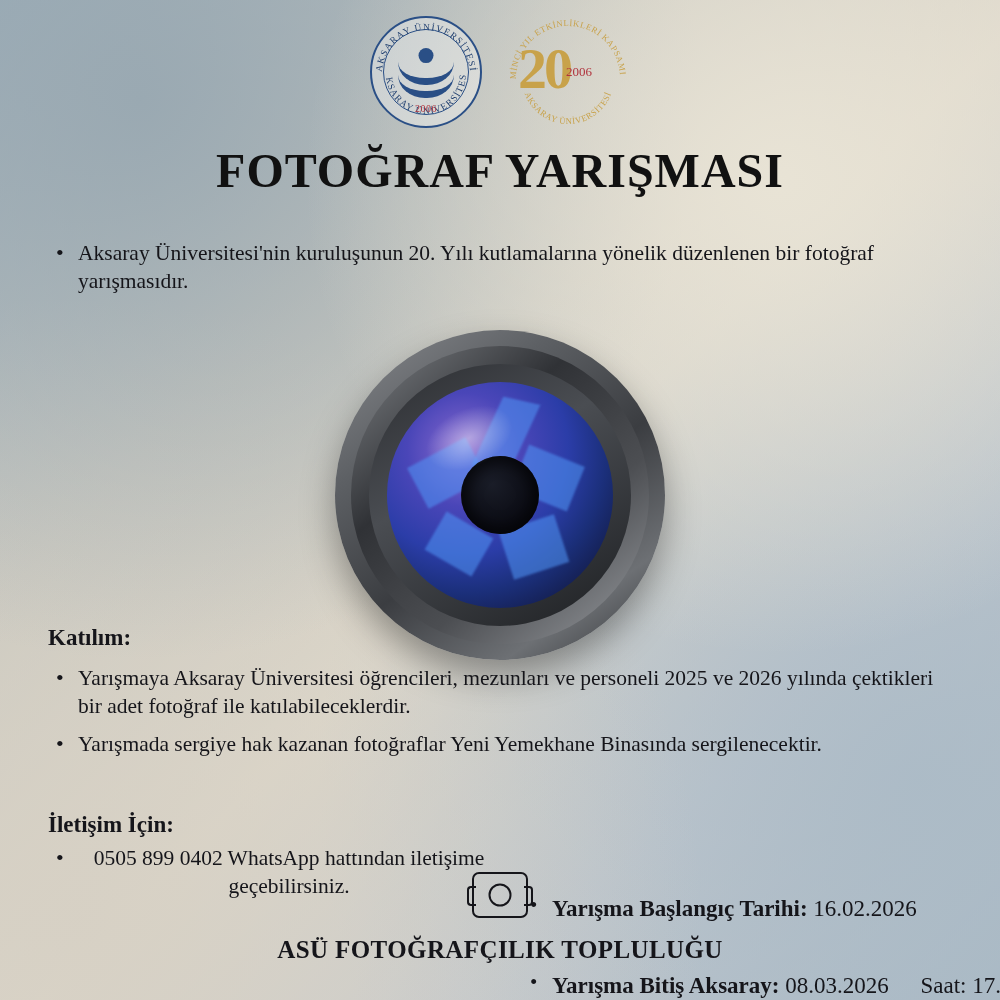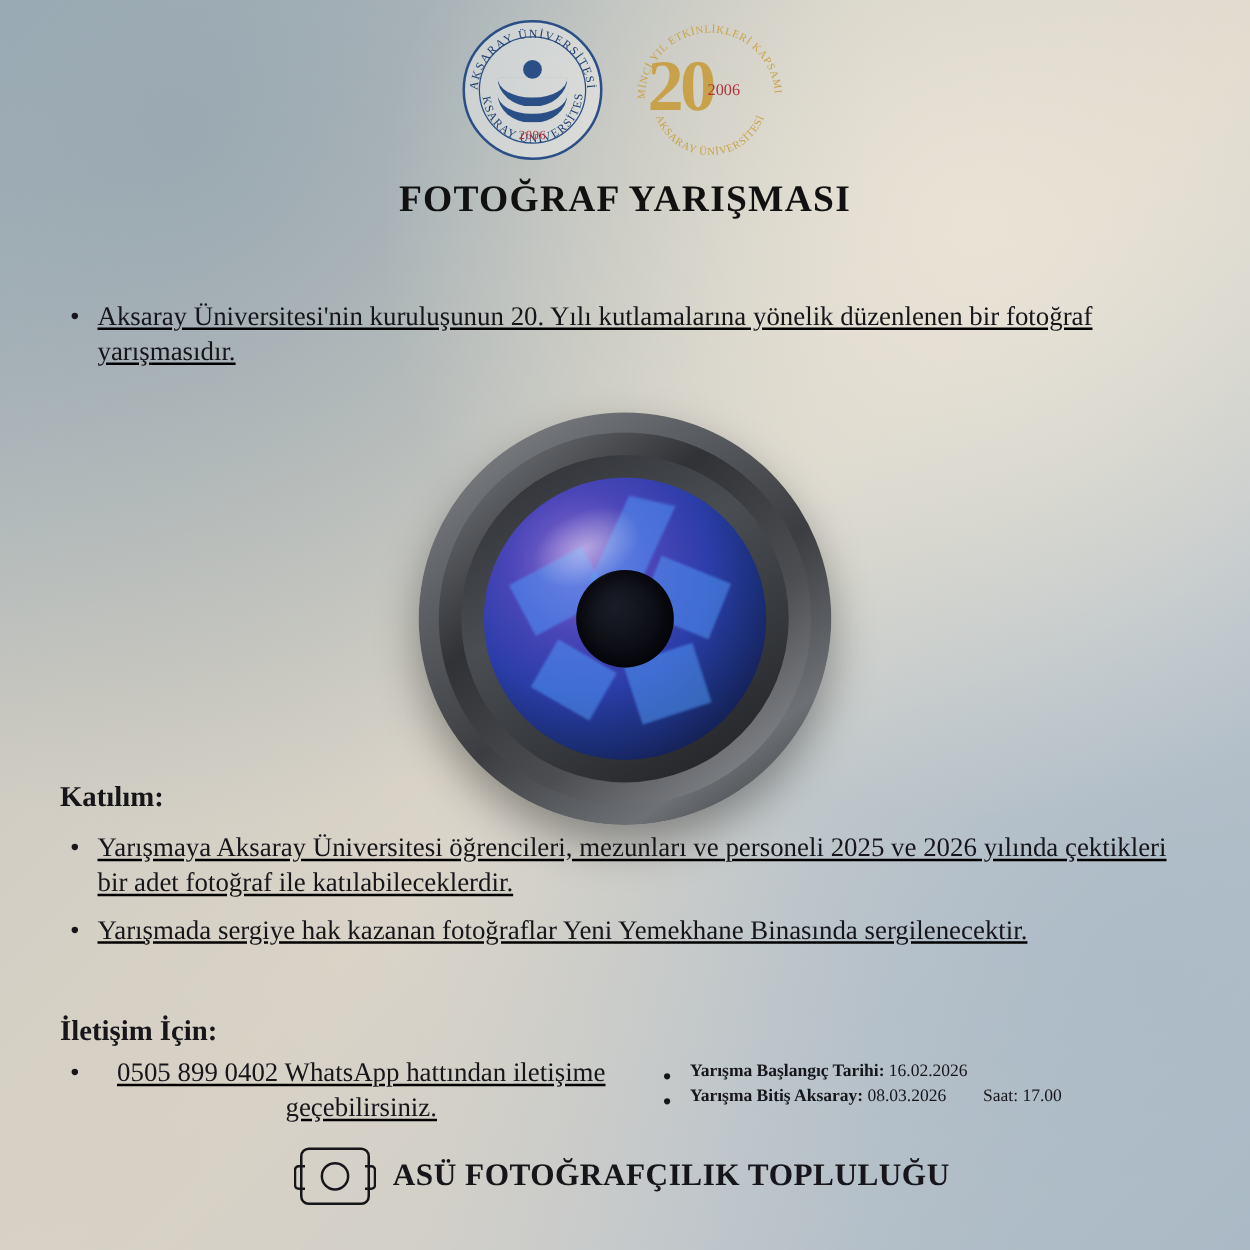--- a/index.html
+++ b/index.html
@@ -137,33 +137,32 @@
     letter-spacing: 0.6px;
     font-family: "Liberation Serif", serif;
   }
 
   
   .title {
     position: absolute;
     top: 143px;
     width: 100%;
     text-align: center;
-    font-size: 30px;
+    font-size: 48px;
     font-weight: bold;
     letter-spacing: 1px;
     color: #111;
     font-family: "Liberation Serif", serif;
   }
 
   
   ul.bullets {
     margin: 0;
     padding: 0 0 0 26px;
     list-style: none;
-    text-decoration: underline;
   }
   ul.bullets li {
     position: relative;
     padding-left: 22px;
     margin-bottom: 10px;
     font-size: 21.5px;
     line-height: 1.3;
     color: #15151a;
   }
   ul.bullets li::before {
@@ -282,24 +281,25 @@
 
   .dates {
     position: absolute;
     top: 848px;
     left: 530px;
     width: 440px;
   }
   .dates .row {
     position: relative;
     padding-left: 22px;
-    font-size: 14px;
+    font-size: 23px;
     line-height: 1.45;
     color: #15151a;
     white-space: nowrap;
+    margin-top: 44px;
   }
   .dates .row::before {
     content: "•";
     position: absolute;
     left: 0;
     top: -2px;
     font-size: 21px;
   }
   .dates .lbl { font-weight: bold; }
   .dates .time { margin-left: 26px; font-weight: normal; text-align: right; }
@@ -307,20 +307,21 @@
   
   .footer {
     position: absolute;
     bottom: 36px;
     left: 0;
     width: 100%;
     display: flex;
     align-items: center;
     justify-content: center;
     gap: 18px;
+    flex-direction: column;
   }
   .cam-icon {
     position: relative;
     width: 52px;
     height: 42px;
     border: 2.5px solid #15151a;
     border-radius: 7px;
   }
   .cam-icon::before {
     content: "";

